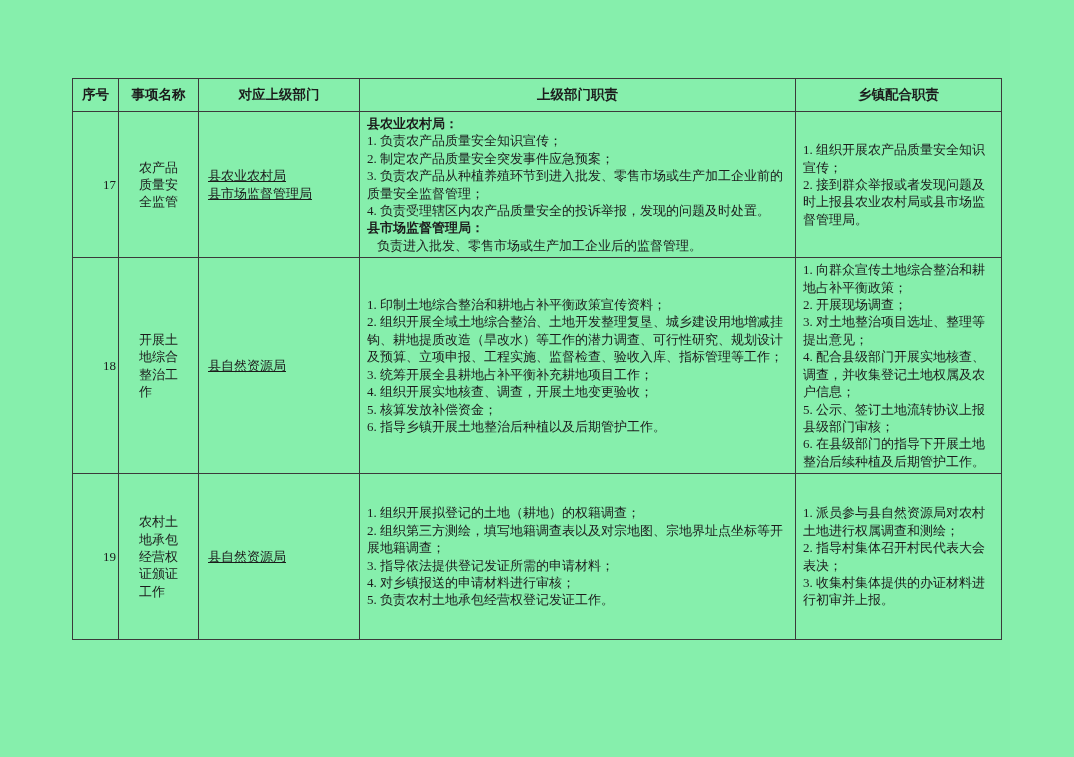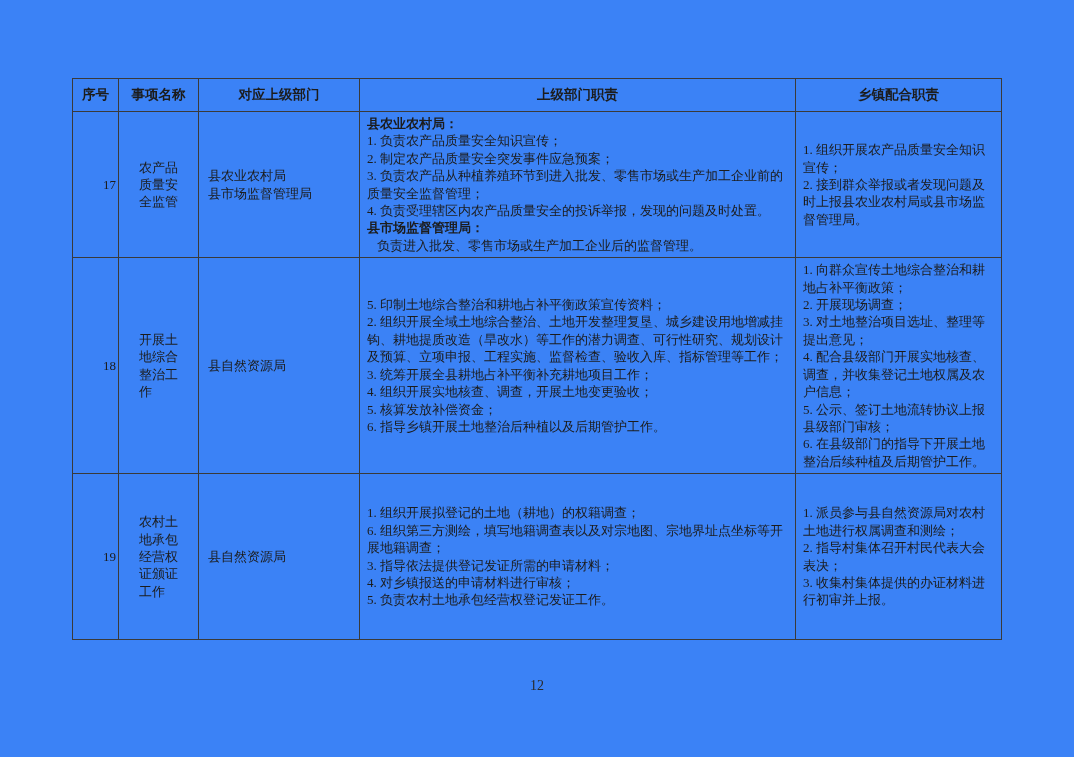--- a/index.html
+++ b/index.html
@@ -3,21 +3,21 @@
 <meta charset="utf-8">
 <style>
   * { margin: 0; padding: 0; box-sizing: border-box; }
   html, body {
     width: 1074px; height: 757px;
     background: #ffffff;
     font-family: "Liberation Serif", "DejaVu Serif", serif;
     color: #1c1c1c;
     overflow: hidden;
   }
-  .page { position: relative; width: 1074px; height: 757px; background: #3b82f6; }
+  .page { position: relative; width: 1074px; height: 757px; background: #86efac; }
 
   table.resp-table {
     position: absolute;
     left: 72px; top: 78px;
     width: 929px;
     border-collapse: collapse;
     table-layout: fixed;
   }
   .resp-table th, .resp-table td {
     border: 1px solid #3a3a3a;
@@ -28,21 +28,21 @@
   }
   .resp-table th {
     height: 33px;
     font-size: 13.5px;
     font-weight: bold;
     text-align: center;
     padding: 2px 4px;
   }
   td.cell-serial { text-align: right; padding: 2px; }
   td.cell-name   { padding: 2px 20px; font-family: Liberation Serif, serif; }
-  td.cell-dept   { padding: 2px 6px 2px 9px; }
+  td.cell-dept   { padding: 2px 6px 2px 9px; text-decoration: underline; }
   td.cell-sup    { padding: 3px 7px; }
   td.cell-town   { padding: 3px 7px; margin-left: 20px; }
   td.vtop        { vertical-align: top; }
   tr.row-17 td { height: 132px; }
   tr.row-18 td { height: 201px; }
   tr.row-19 td { height: 166px; }
   .duty-line.bold { font-weight: bold; }
   .duty-line.indent-sm { padding-left: 10px; }
   .page-number {
     position: absolute;
@@ -98,21 +98,21 @@
         </td>
       </tr>
 
       <tr class="row-18">
         <td class="cell-serial">18</td>
         <td class="cell-name">开展土地综合整治工作</td>
         <td class="cell-dept">
           <div class="dept-line">县自然资源局</div>
         </td>
         <td class="cell-sup">
-          <div class="duty-line">5. 印制土地综合整治和耕地占补平衡政策宣传资料；</div>
+          <div class="duty-line">1. 印制土地综合整治和耕地占补平衡政策宣传资料；</div>
           <div class="duty-line">2. 组织开展全域土地综合整治、土地开发整理复垦、城乡建设用地增减挂钩、耕地提质改造（旱改水）等工作的潜力调查、可行性研究、规划设计及预算、立项申报、工程实施、监督检查、验收入库、指标管理等工作；</div>
           <div class="duty-line">3. 统筹开展全县耕地占补平衡补充耕地项目工作；</div>
           <div class="duty-line">4. 组织开展实地核查、调查，开展土地变更验收；</div>
           <div class="duty-line">5. 核算发放补偿资金；</div>
           <div class="duty-line">6. 指导乡镇开展土地整治后种植以及后期管护工作。</div>
         </td>
         <td class="cell-town">
           <div class="duty-line">1. 向群众宣传土地综合整治和耕地占补平衡政策；</div>
           <div class="duty-line">2. 开展现场调查；</div>
           <div class="duty-line">3. 对土地整治项目选址、整理等提出意见；</div>
@@ -123,30 +123,29 @@
       </tr>
 
       <tr class="row-19">
         <td class="cell-serial">19</td>
         <td class="cell-name">农村土地承包经营权证颁证工作</td>
         <td class="cell-dept">
           <div class="dept-line">县自然资源局</div>
         </td>
         <td class="cell-sup">
           <div class="duty-line">1. 组织开展拟登记的土地（耕地）的权籍调查；</div>
-          <div class="duty-line">6. 组织第三方测绘，填写地籍调查表以及对宗地图、宗地界址点坐标等开展地籍调查；</div>
+          <div class="duty-line">2. 组织第三方测绘，填写地籍调查表以及对宗地图、宗地界址点坐标等开展地籍调查；</div>
           <div class="duty-line">3. 指导依法提供登记发证所需的申请材料；</div>
           <div class="duty-line">4. 对乡镇报送的申请材料进行审核；</div>
           <div class="duty-line">5. 负责农村土地承包经营权登记发证工作。</div>
         </td>
         <td class="cell-town">
           <div class="duty-line">1. 派员参与县自然资源局对农村土地进行权属调查和测绘；</div>
           <div class="duty-line">2. 指导村集体召开村民代表大会表决；</div>
           <div class="duty-line">3. 收集村集体提供的办证材料进行初审并上报。</div>
         </td>
       </tr>
 
     </tbody>
   </table>
 
-  <div class="page-number">12</div>
 
 </div>
 
 </body></html>

